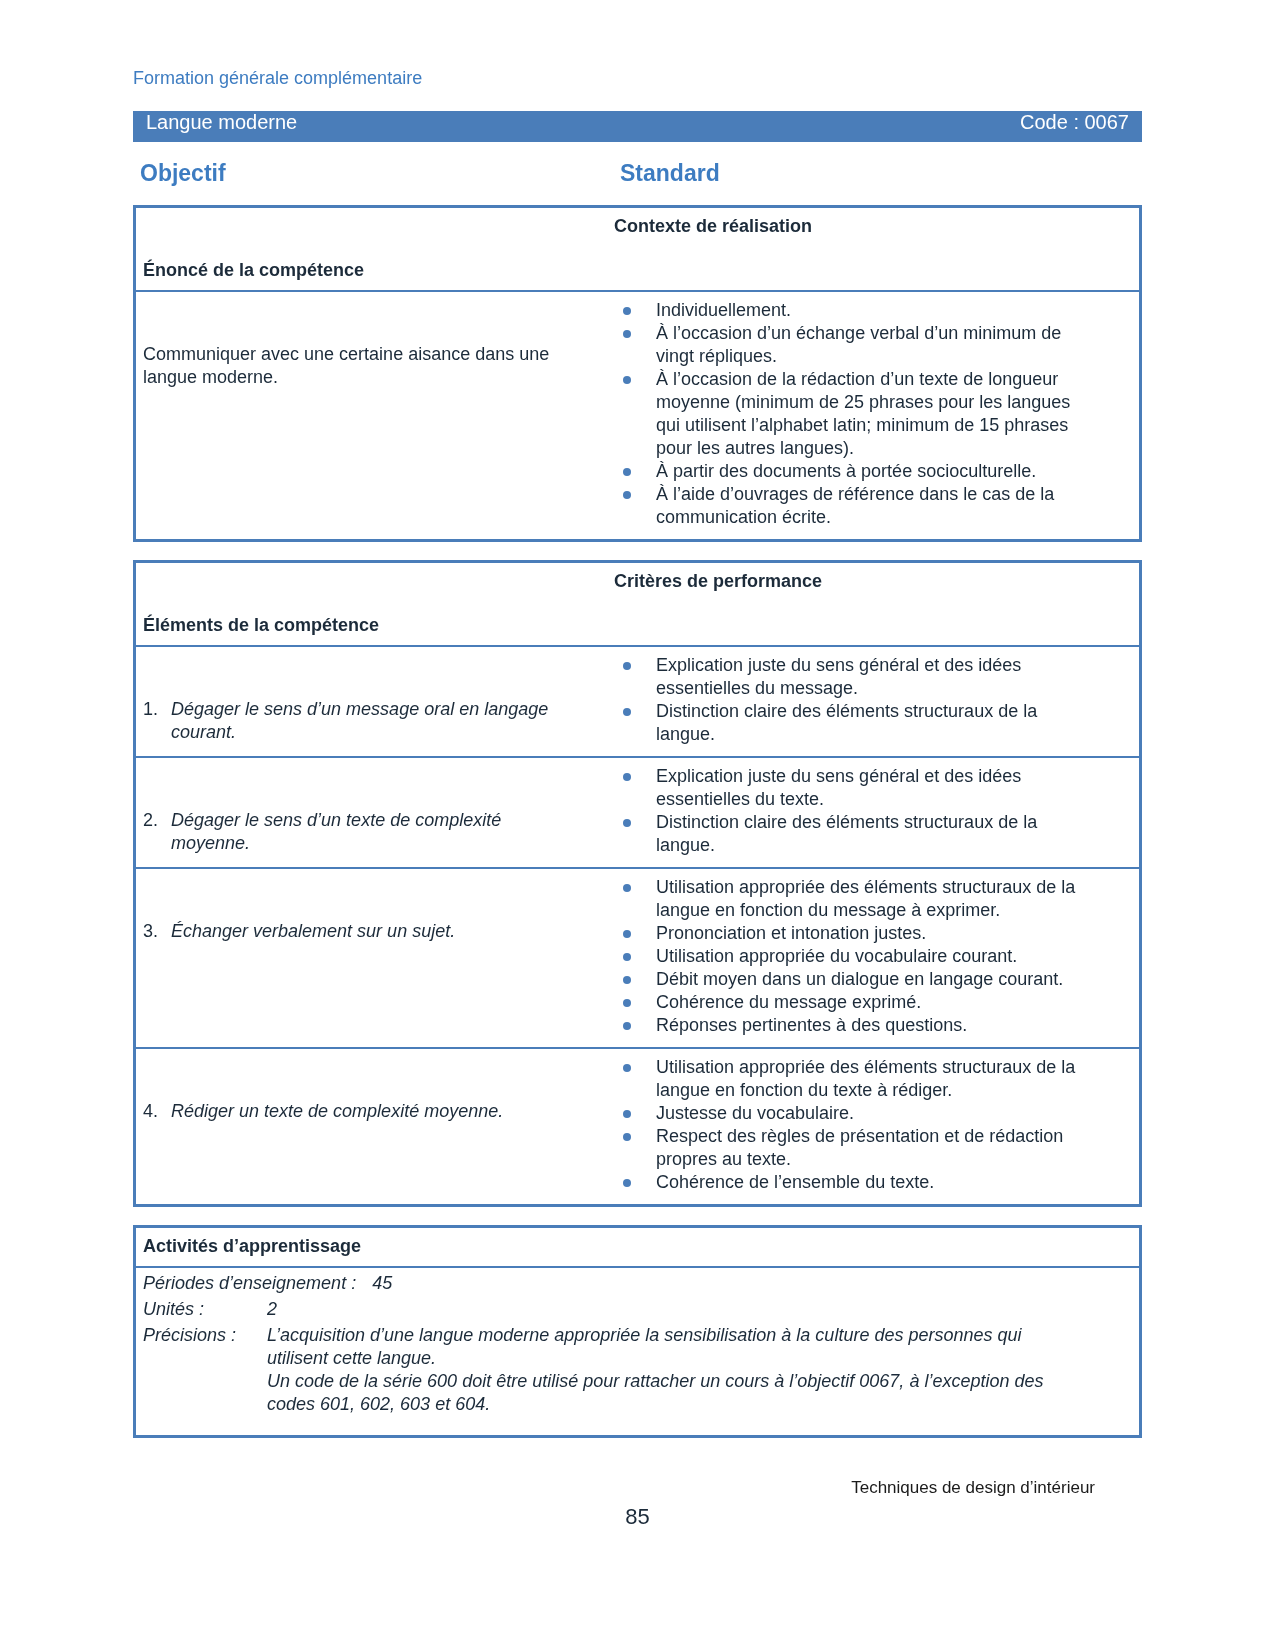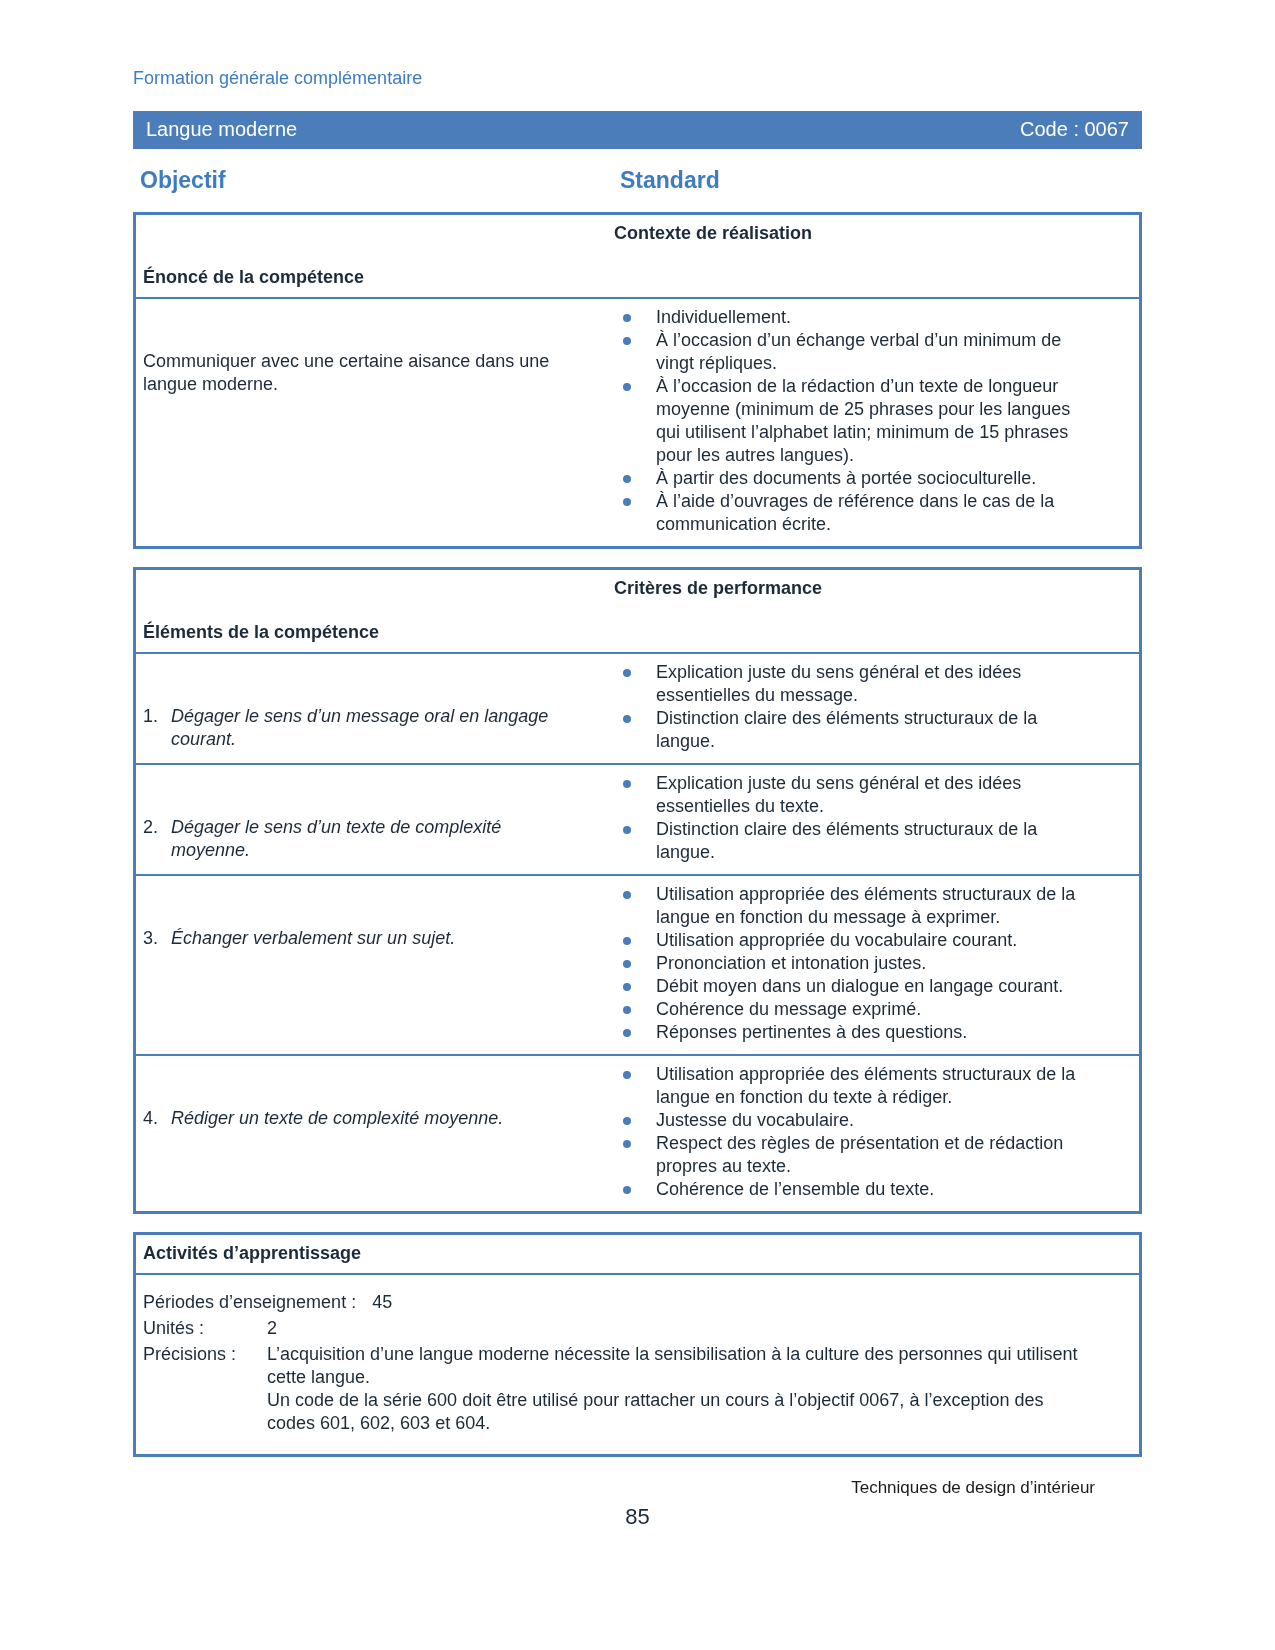--- a/index.html
+++ b/index.html
@@ -22,21 +22,21 @@
     padding-right:57px;
     font-size:18px;
     color:var(--blue);
   }
   .banner{
     margin-top:22px;
     display:flex;justify-content:space-between;align-items:center;
     background:var(--accent);
     color:#ffffff;
     font-size:20px;
-    padding:7px 13px 8px 13px;
+    padding:0 13px 8px 13px;
   }
   .heads{
     display:flex;
     margin-top:18px;
     font-size:23px;font-weight:bold;
     color:var(--blue);
   }
   .heads .hl{width:480px;flex-shrink:0;padding-left:7px;}
   .heads .hr{padding-left:7px;}
   .tbl{
@@ -59,21 +59,21 @@
   }
   .numitem{display:flex;}
   .num{width:28px;flex-shrink:0;}
   .ntxt{flex:1;font-style:italic;}
   
   .t3-head{
     font-weight:bold;
     padding:7px 8px 8px 7px;
     border-bottom:2px solid var(--accent);
   }
-  .t3-body{padding:16px 55px 16px 7px;}
+  .t3-body{padding:4px 55px 16px 7px;font-style:italic;}
   .irow{display:flex;gap:16px;margin-bottom:3px;}
   .ilabel{min-width:108px;flex-shrink:0;white-space:nowrap;}
   .ivalue{flex:1;}
   .footer-program{
     position:absolute;top:1478px;right:180px;
     font-size:17px;color:#1b1b1b;
   }
   .footer-page{
     position:absolute;top:1504px;left:0;width:100%;
     text-align:center;font-size:22px;color:var(--text);
@@ -154,22 +154,22 @@
     <div class="trow">
       <div class="cl">
         <div class="numitem">
           <span class="num">3.</span>
           <span class="ntxt">Échanger verbalement sur un sujet.</span>
         </div>
       </div>
       <div class="cr">
         <ul class="blist">
           <li class="bli"><span class="dot"></span><span>Utilisation appropriée des éléments structuraux de la langue en fonction du message à exprimer.</span></li>
+          <li class="bli"><span class="dot"></span><span>Prononciation et intonation justes.</span></li>
           <li class="bli"><span class="dot"></span><span>Utilisation appropriée du vocabulaire courant.</span></li>
-          <li class="bli"><span class="dot"></span><span>Prononciation et intonation justes.</span></li>
           <li class="bli"><span class="dot"></span><span>Débit moyen dans un dialogue en langage courant.</span></li>
           <li class="bli"><span class="dot"></span><span>Cohérence du message exprimé.</span></li>
           <li class="bli"><span class="dot"></span><span>Réponses pertinentes à des questions.</span></li>
         </ul>
       </div>
     </div>
 
     <div class="trow last">
       <div class="cl">
         <div class="numitem">
@@ -195,21 +195,21 @@
         <span class="ilabel">Périodes d’enseignement :</span>
         <span class="ivalue">45</span>
       </div>
       <div class="irow">
         <span class="ilabel">Unités :</span>
         <span class="ivalue">2</span>
       </div>
       <div class="irow">
         <span class="ilabel">Précisions :</span>
         <div class="ivalue">
-          <div>L’acquisition d’une langue moderne nécessite la sensibilisation à la culture des personnes qui utilisent cette langue.</div>
+          <div>L’acquisition d’une langue moderne appropriée la sensibilisation à la culture des personnes qui utilisent cette langue.</div>
           <div>Un code de la série 600 doit être utilisé pour rattacher un cours à l’objectif 0067, à l’exception des codes 601, 602, 603 et 604.</div>
         </div>
       </div>
     </div>
   </div>
 
   <div class="footer-program">Techniques de design d’intérieur</div>
   <div class="footer-page">85</div>
 
 </div>

